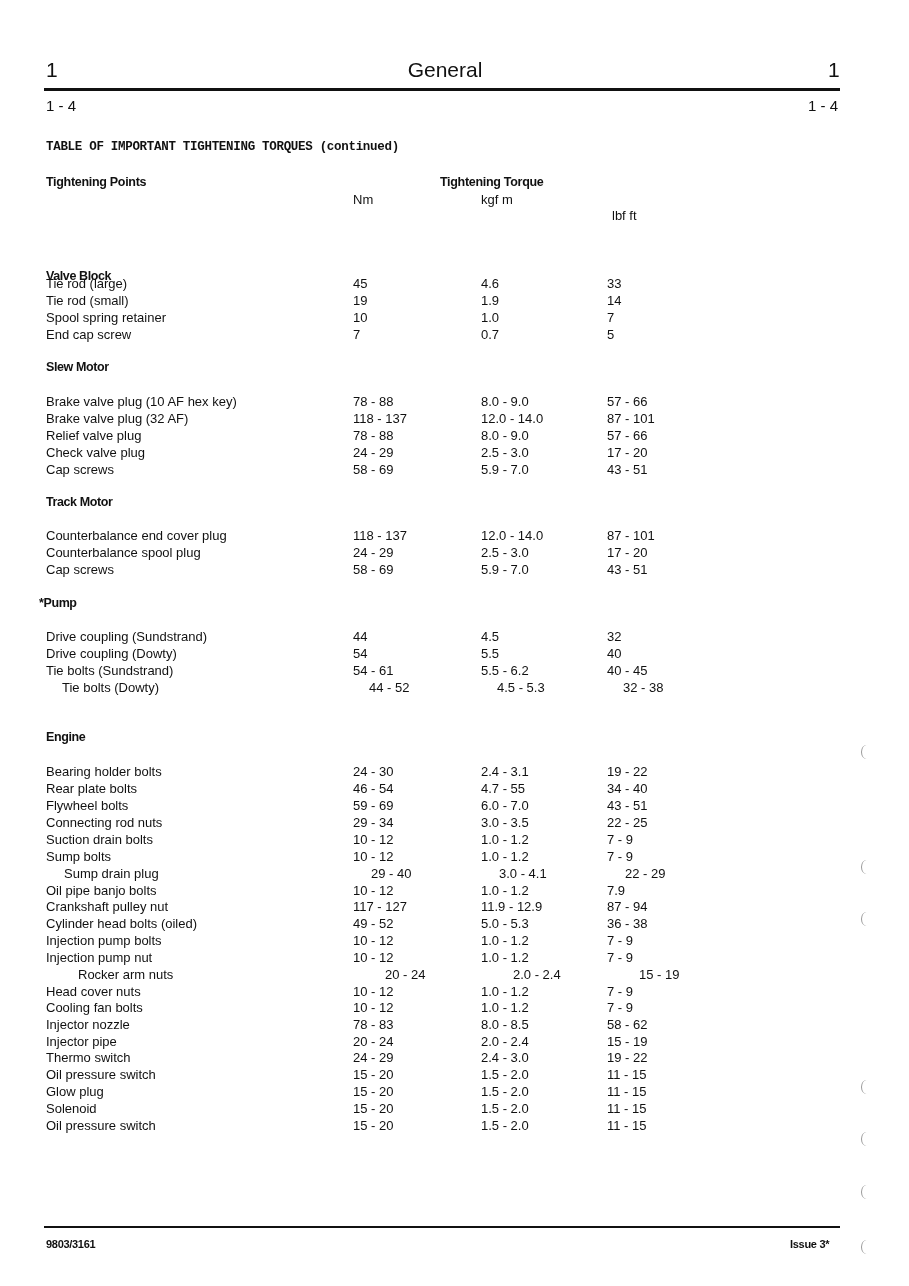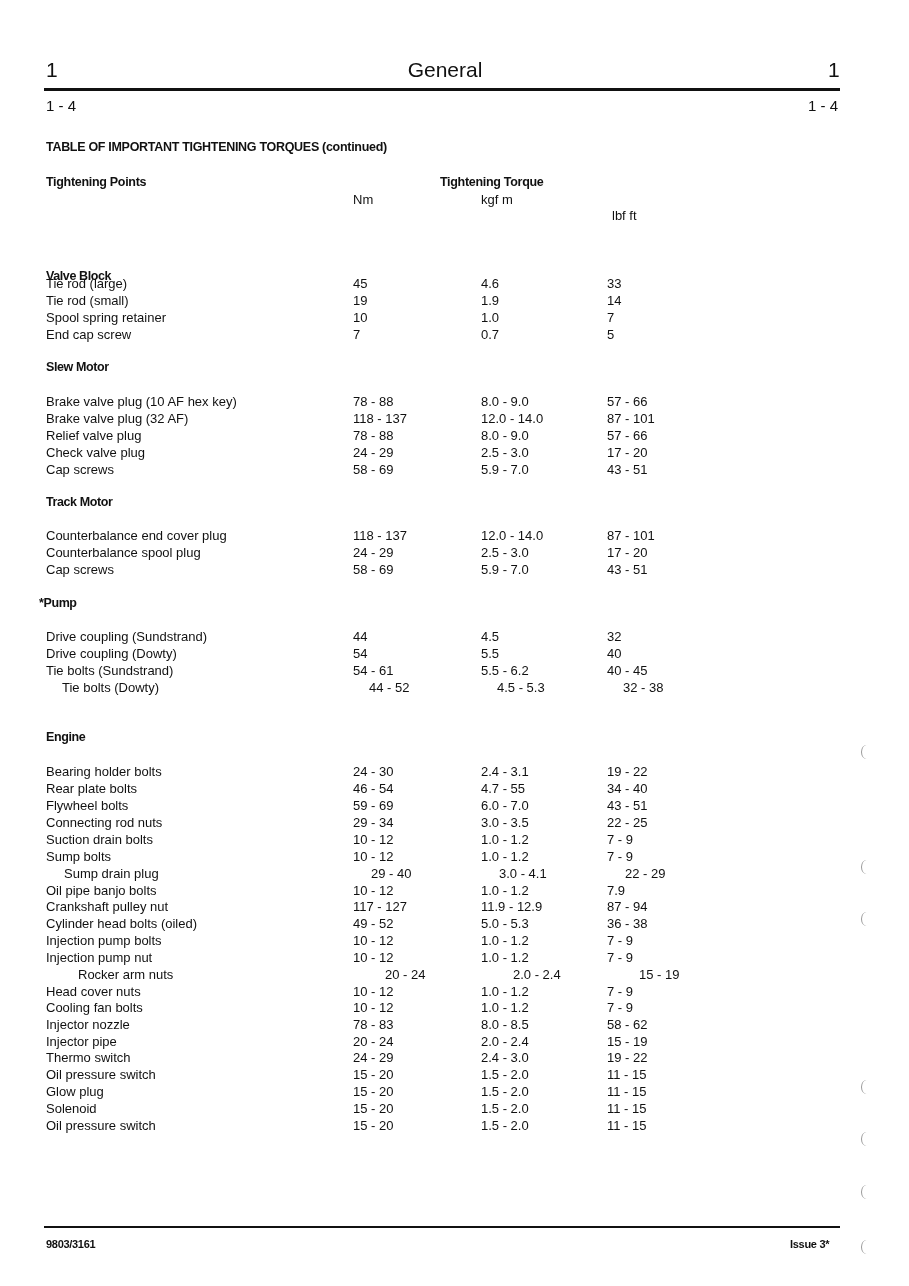--- a/index.html
+++ b/index.html
@@ -3,21 +3,21 @@
 <meta charset="utf-8">
 <style>
   html, body { margin: 0; padding: 0; background: #ffffff; }
   body { width: 909px; height: 1286px; position: relative; overflow: hidden;
          font-family: "Liberation Sans", sans-serif; color: #111; }
   .abs { position: absolute; white-space: nowrap; }
   .hdr-num { font-size: 21px; top: 58px; }
   .hdr-title { font-size: 21px; top: 58px; left: 0; width: 890px; text-align: center; }
   .rule-top { position: absolute; left: 44px; width: 796px; top: 88px; height: 3px; background: #111; }
   .sub { font-size: 15px; top: 97px; }
-  .table-title { font-size: 12.5px; font-weight: bold; left: 46px; top: 140px; letter-spacing: -0.3px; }
+  .table-title { font-size: 12.5px; font-weight: bold; left: 46px; top: 140px; letter-spacing: -0.3px; font-family: Liberation Mono, monospace; }
   .colhdr { font-size: 12.5px; font-weight: bold; letter-spacing: -0.3px; }
   .unit { font-size: 13px; }
   .section { font-size: 12.5px; font-weight: bold; left: 46px; letter-spacing: -0.4px; }
   .row { position: absolute; left: 0; width: 909px; height: 17px; font-size: 13px; }
   .row span { position: absolute; top: 0; white-space: nowrap; }
   .c0 { left: 46px; } .c1 { left: 353px; } .c2 { left: 481px; } .c3 { left: 607px; }
   .rule-bot { position: absolute; left: 44px; width: 796px; top: 1226px; height: 2px; background: #111; }
   .foot { font-size: 11px; font-weight: bold; top: 1238px; letter-spacing: -0.3px; }
   .margin-mark { position: absolute; left: 861px; width: 10px; height: 14px; border-left: 1px solid #999; border-radius: 50% 0 0 50%; }
 </style>

